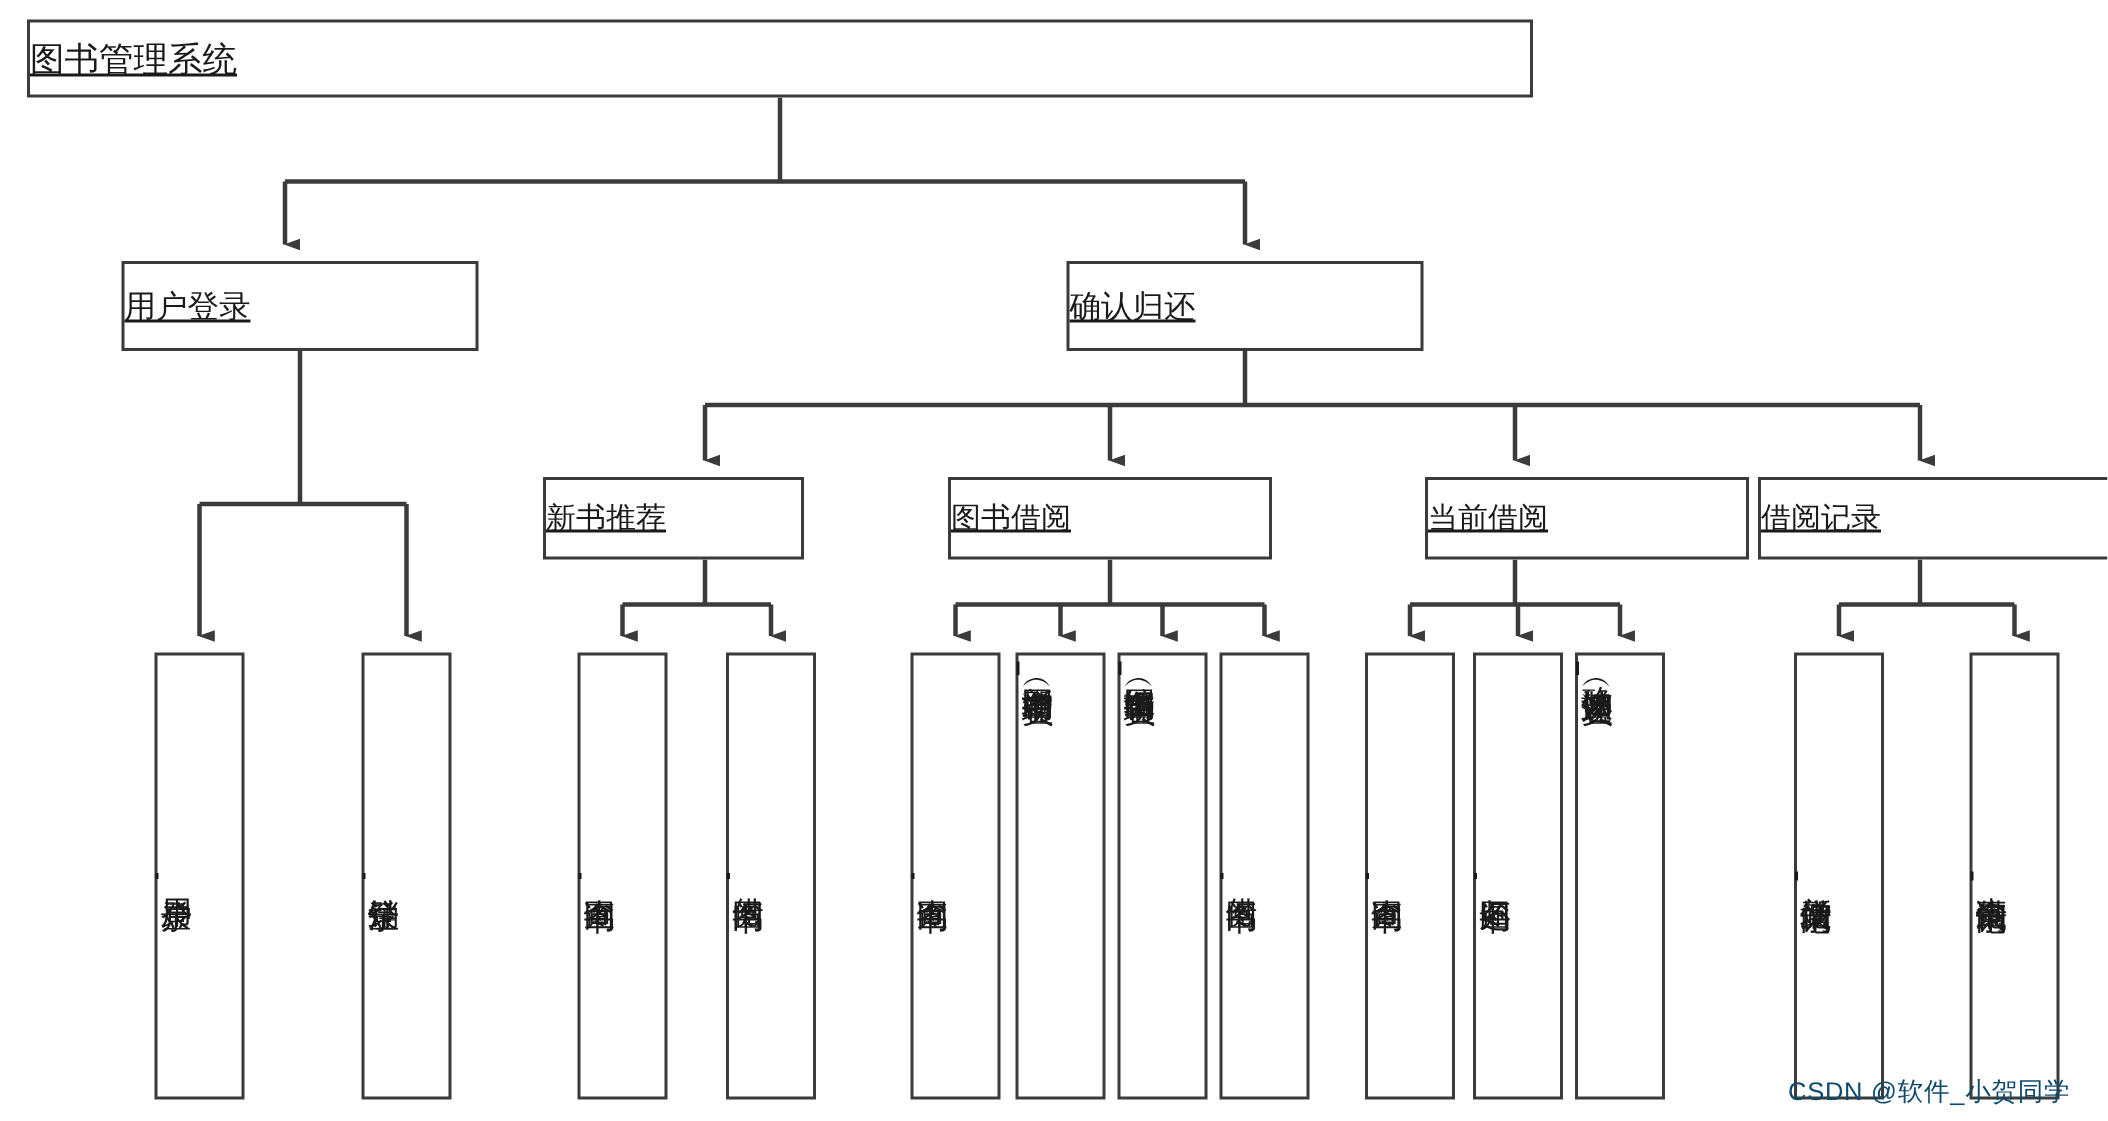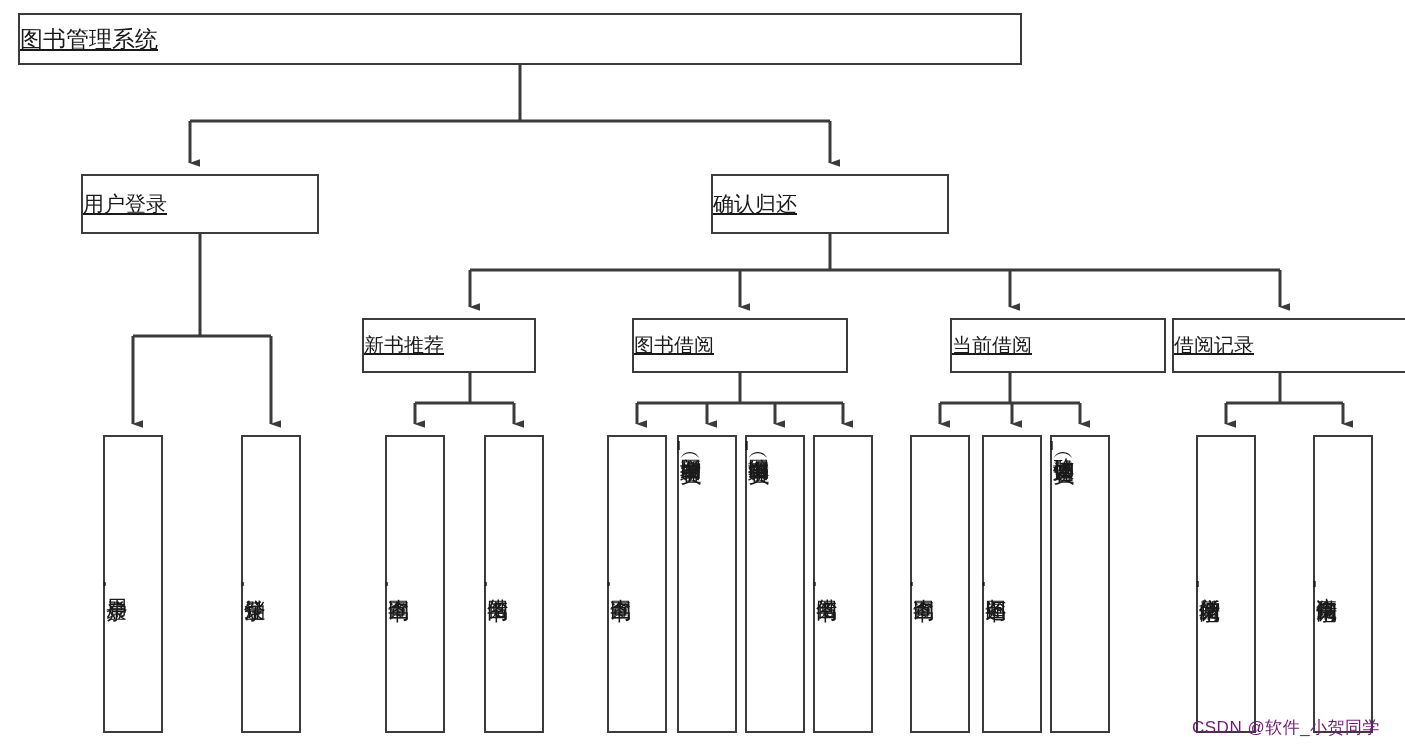--- a/index.html
+++ b/index.html
@@ -56,21 +56,21 @@
     writing-mode: vertical-rl;
     text-orientation: upright;
     white-space: nowrap;
     display: block;
   }
   .node.leaf.align-top {
     align-items: flex-start;
   }
   .watermark {
     position: absolute;
-    color: #701a75;
+    color: #0c4a6e;
     font-size: 17px;
     white-space: nowrap;
     letter-spacing: 0.5px;
   }
 </style>
 </head>
 <body>
 
 <div id="canvas">
 

